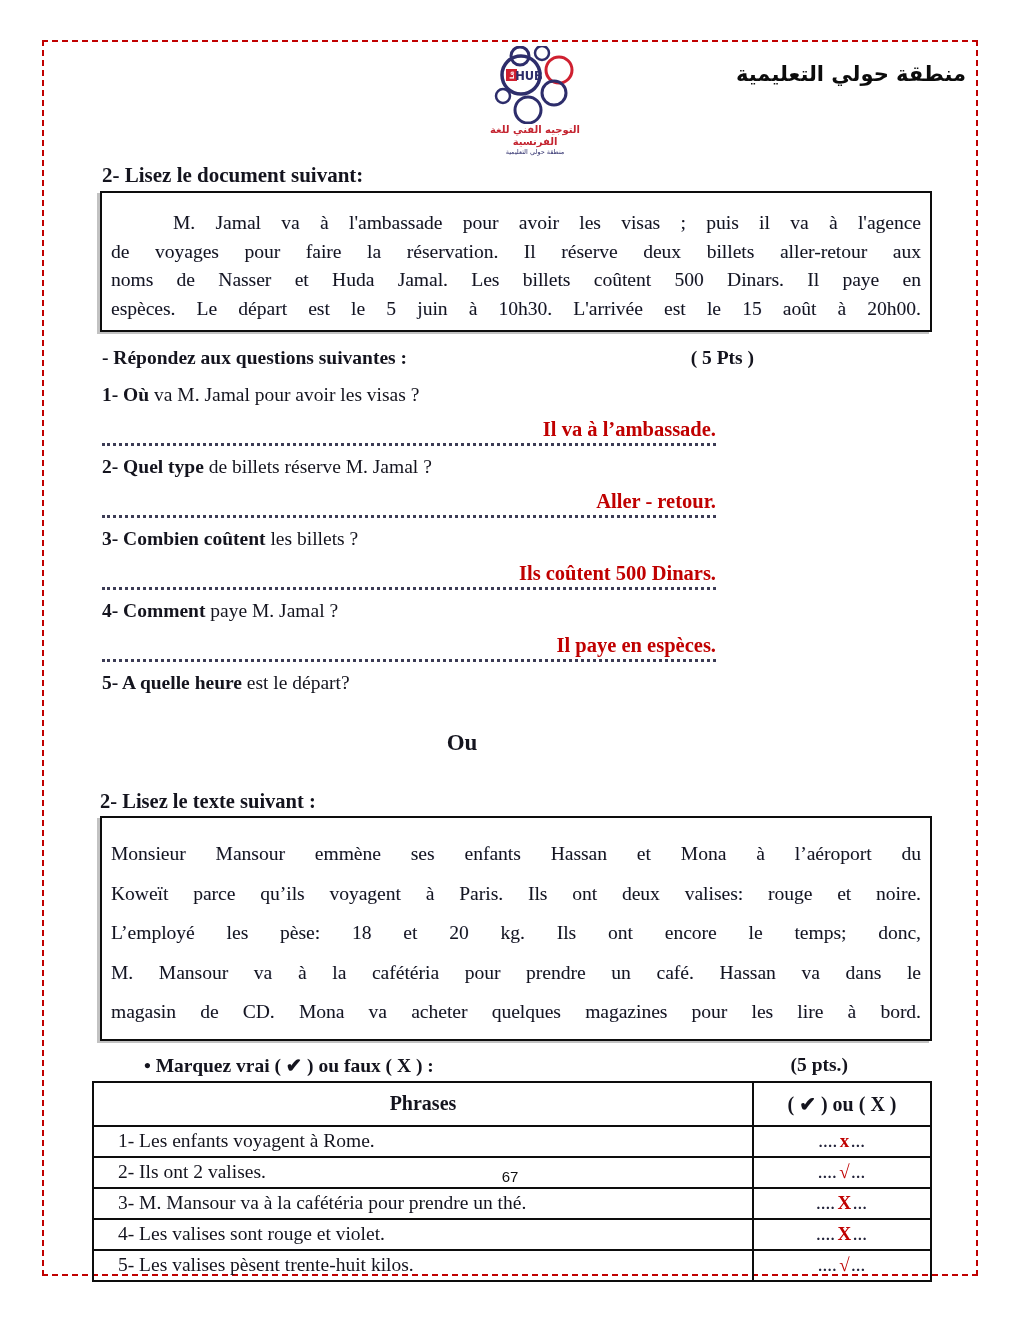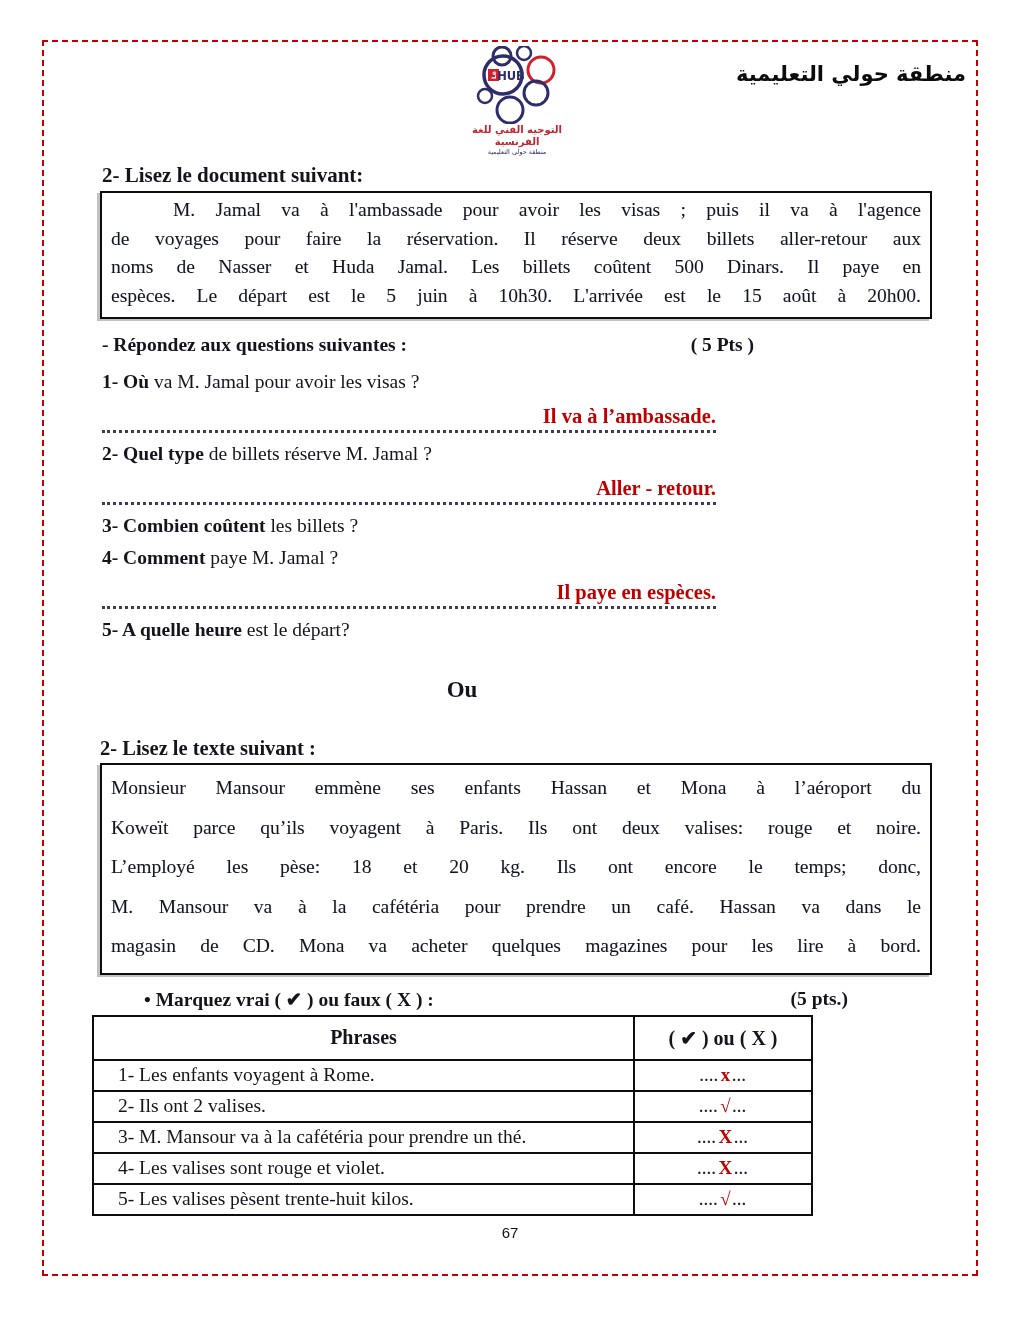--- a/index.html
+++ b/index.html
@@ -5,34 +5,34 @@
   html,body{margin:0;padding:0;background:#ffffff;}
   .page{
     position:relative;width:1020px;height:1320px;background:#ffffff;overflow:hidden;
     font-family:"Liberation Serif", serif;color:#14141e;
   }
   .frame{
     position:absolute;left:42px;top:40px;width:932px;height:1232px;
     border:2px dashed #c00000;pointer-events:none;
   }
   
-  .logo{position:absolute;left:456px;top:46px;width:122px;text-align:center;}
+  .logo{position:absolute;left:474px;top:46px;width:122px;text-align:center;}
   .logo svg{display:block;margin:0 auto;}
   .logo-cap1{font-family:"DejaVu Sans", sans-serif;font-weight:bold;font-size:10px;color:#c42430;direction:rtl;line-height:12px;}
   .logo-cap2{font-family:"DejaVu Sans", sans-serif;font-size:6.5px;color:#2d2d6b;direction:rtl;line-height:9px;}
   .region-title{
     position:absolute;right:54px;top:62px;direction:rtl;
     font-family:"DejaVu Sans", sans-serif;font-weight:bold;font-size:21px;color:#0c0c0c;
   }
   
   .content{position:absolute;left:100px;top:163px;width:832px;}
   .s-title{font-size:21px;font-weight:bold;margin:0 0 3px 2px;}
   .textbox{
     border:2.5px solid #0d0d0d;box-shadow:-3px 2px 0 rgba(120,120,120,.45);
-    padding:3px 9px 7px 9px;font-size:19.5px;
+    padding:16px 9px 7px 9px;font-size:19.5px;
     text-shadow:0.5px 0 0 rgba(60,80,170,.22);
   }
   .textbox .pline{text-align:justify;text-align-last:justify;line-height:28.5px;white-space:normal;}
   .textbox .pline.first{text-indent:62px;}
   .box2 .pline{line-height:39.5px;}
   .instr-row{display:flex;width:652px;margin:15px 0 14px 2px;font-weight:bold;font-size:19.5px;}
   .instr-row .points{margin-left:auto;text-align:center;}
   .qa{width:614px;margin-left:2px;}
   .q-text{font-size:19.5px;line-height:23px;margin-top:9px;}
   .b{font-weight:bold;}
@@ -41,32 +41,32 @@
     font-size:20.5px;line-height:25px;font-weight:bold;color:#c00000;white-space:nowrap;text-align:right;
   }
   .answer-line .lead-dots{color:#2f2f40;font-size:16px;font-weight:bold;letter-spacing:1px;}
   .answer-line .ans{margin-left:8px;}
   .ou{width:832px;text-align:center;font-size:23px;font-weight:bold;margin:36px 0 0 -54px;}
   .s2-title{font-size:20.5px;font-weight:bold;margin:34px 0 3px 0;}
   .marquez-row{display:flex;width:832px;margin:13px 0 4px 0;font-weight:bold;font-size:19.5px;}
   .marquez-row .lead{margin-left:44px;}
   .marquez-row .points{margin-left:auto;margin-right:84px;}
   table.tf{
-    border-collapse:collapse;width:721px;margin-left:-8px;
+    border-collapse:collapse;width:840px;margin-left:-8px;
     font-size:19.5px;
   }
   table.tf,table.tf th,table.tf td{border:2.5px solid #0d0d0d;}
   table.tf th{font-weight:bold;height:40px;text-align:center;font-size:20px;}
   table.tf td.phrase{height:29px;padding:0 0 0 24px;text-align:left;}
   table.tf col.c2{width:178px;}
   td.markcell{text-align:center;white-space:nowrap;}
   .dots{color:#23233a;font-weight:bold;font-size:15px;letter-spacing:1px;}
   .mark{color:#c00000;font-weight:bold;font-size:19px;padding:0 2px;}
   .pagenum{
-    position:absolute;left:0;right:0;top:1224px;text-align:center;
+    position:absolute;left:0;right:0;top:1168px;text-align:center;
     font-family:"Liberation Sans", sans-serif;font-size:15px;color:#111;
   }
 </style>
 </head>
 <body>
 
 <div class="page">
   <div class="frame"></div>
 
   <div class="logo">
@@ -105,20 +105,21 @@
     <div class="qa">
       <div class="q-text"><span class="b">1- Où</span><span> va M. Jamal pour avoir les visas ?</span></div>
       <div class="answer-line"><span class="lead-dots"></span><span class="ans">Il va à l’ambassade.</span></div>
     </div>
     <div class="qa">
       <div class="q-text"><span class="b">2- Quel type</span><span> de billets réserve M. Jamal ?</span></div>
       <div class="answer-line"><span class="lead-dots"></span><span class="ans">Aller - retour.</span></div>
     </div>
     <div class="qa">
       <div class="q-text"><span class="b">3- Combien coûtent</span><span> les billets ?</span></div>
+      <div class="answer-line"><span class="lead-dots"></span><span class="ans">Ils coûtent 500 Dinars.</span></div>
     </div>
     <div class="qa">
       <div class="q-text"><span class="b">4- Comment</span><span> paye M. Jamal ?</span></div>
       <div class="answer-line"><span class="lead-dots"></span><span class="ans">Il paye en espèces.</span></div>
     </div>
     <div class="qa">
       <div class="q-text"><span class="b">5- A quelle heure</span><span> est le départ?</span></div>
     </div>
 
     <div class="ou">Ou</div>

